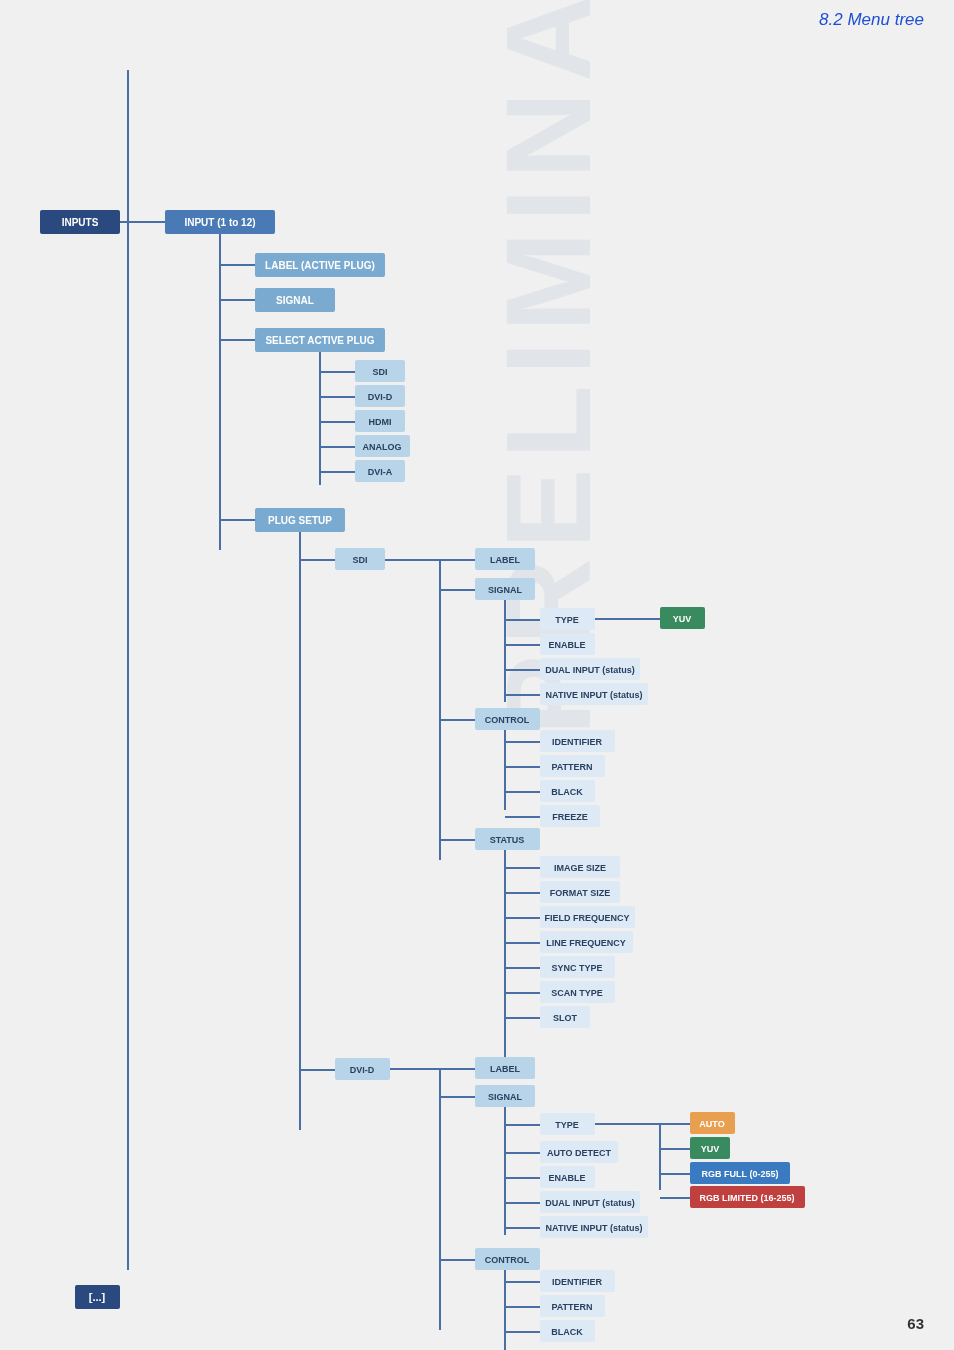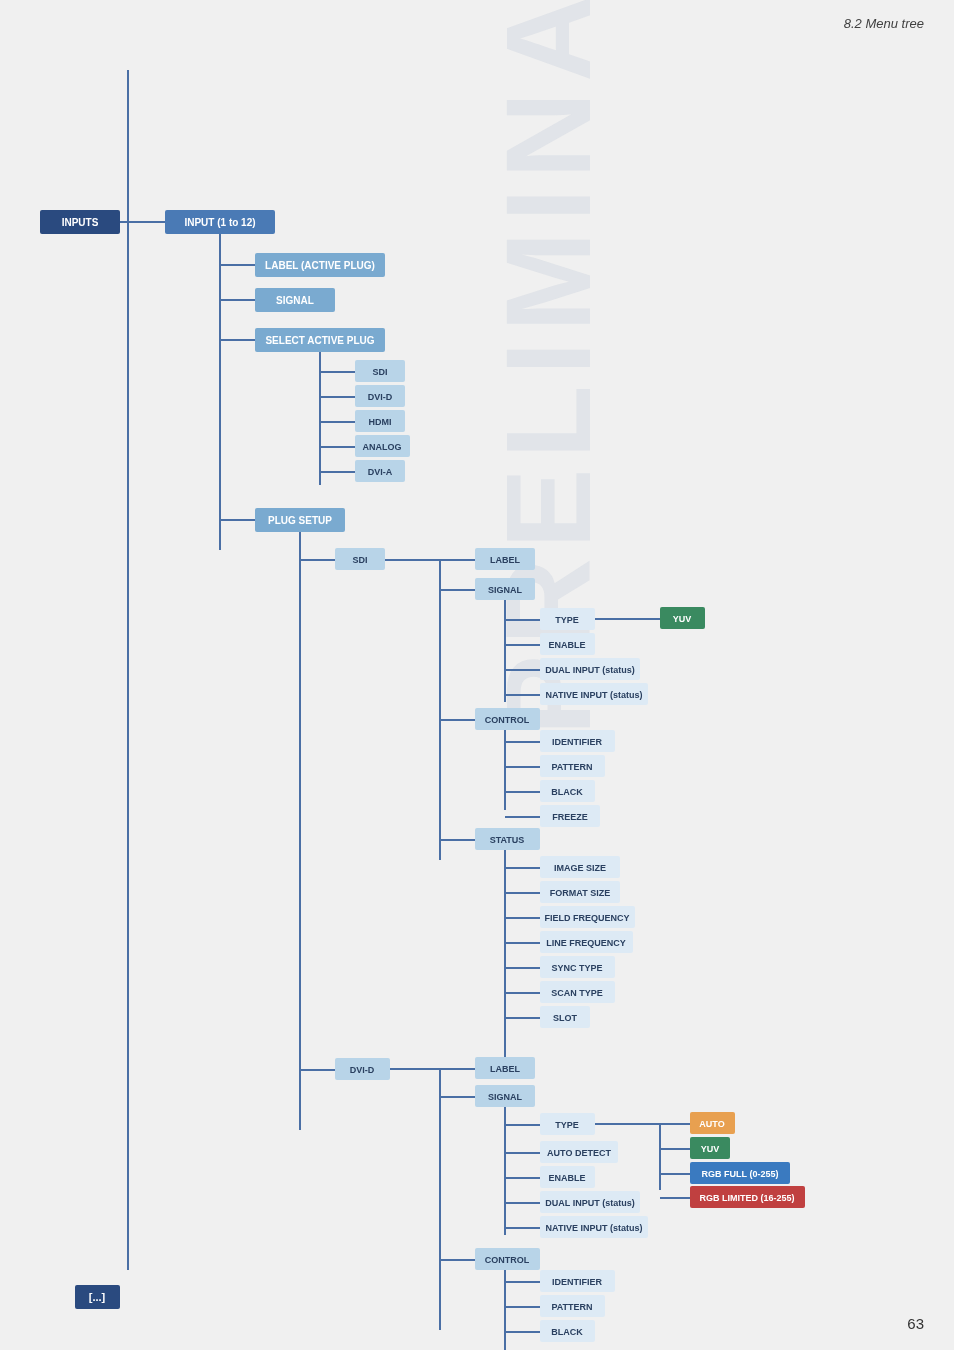--- a/index.html
+++ b/index.html
@@ -8,34 +8,34 @@
       min-height: 1350px;
       background: #f0f0f0;
       font-family: Arial, sans-serif;
       position: relative;
       overflow-x: hidden;
     }
 
     
     .page-header {
       position: absolute;
-      top: 16px;
+      top: 10px;
       right: 30px;
-      font-size: 13px;
-      color: #404040;
+      font-size: 17px;
+      color: #1d4ed8;
       font-style: italic;
     }
 
     
     .page-number {
       position: absolute;
       bottom: 18px;
       right: 30px;
       font-size: 15px;
-      font-weight: normal;
+      font-weight: bold;
       color: #333;
     }
 
     
     .watermark {
       position: absolute;
       top: 200px;
       right: -60px;
       font-size: 120px;
       font-weight: bold;

